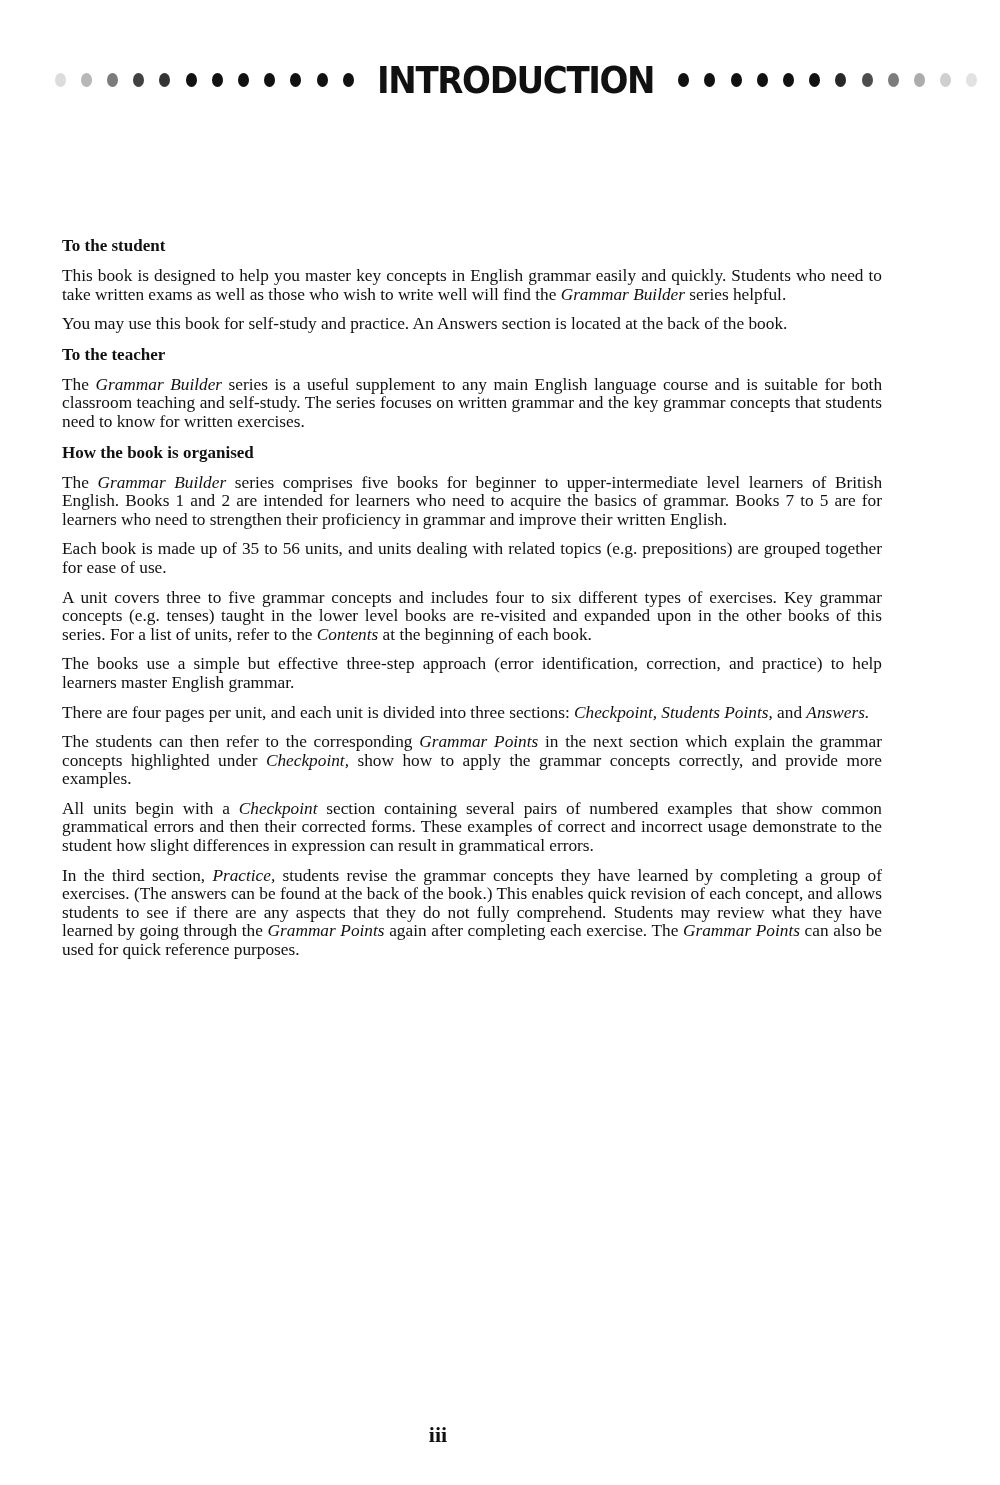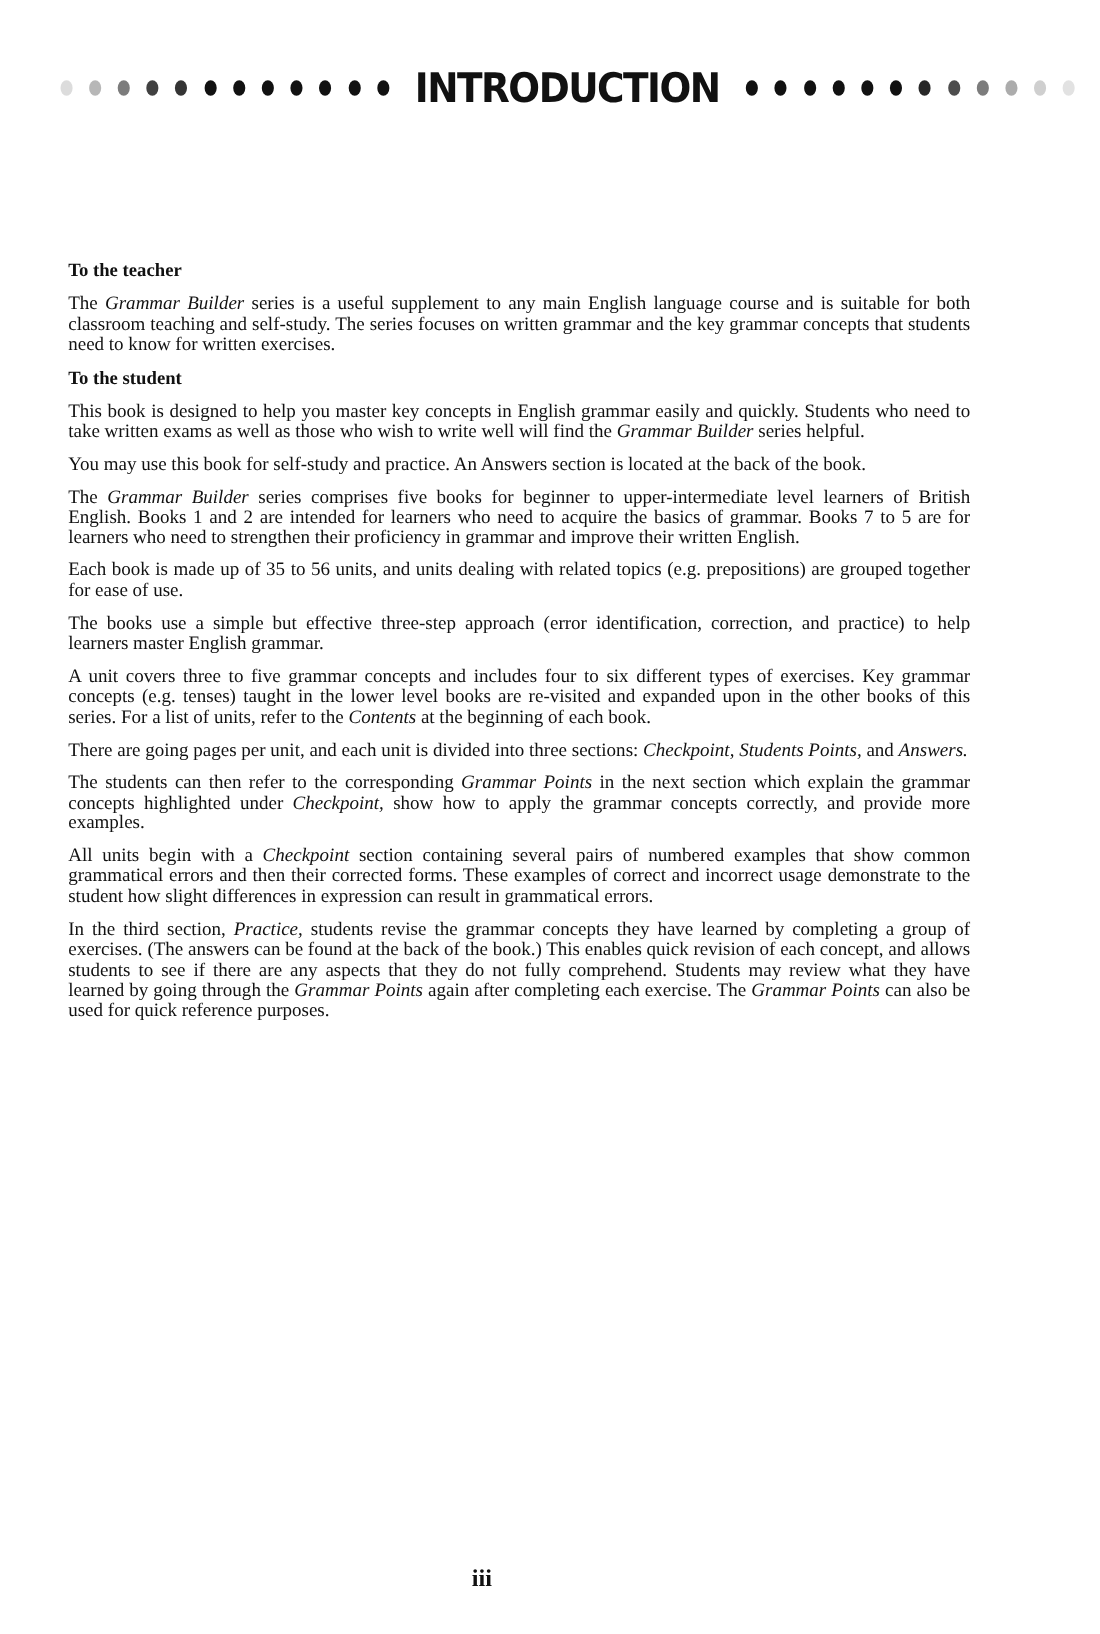--- a/index.html
+++ b/index.html
@@ -77,33 +77,34 @@
       <span class="dot"></span>
       <span class="dot"></span>
       <span class="dot"></span>
       <span class="dot"></span>
       <span class="dot"></span>
     </span>
 </div>
 
 <div class="content" id="content">
     <div>
-      <h2>To the teacher</h2>
-      <p><span>The </span><i>Grammar Builder</i><span> series is a useful supplement to any main English language course and is suitable for both classroom teaching and self-study. The series focuses on written grammar and the key grammar concepts that students need to know for written exercises.</span></p>
-    </div>
-    <div>
       <h2>To the student</h2>
       <p><span>This book is designed to help you master key concepts in English grammar easily and quickly. Students who need to take written exams as well as those who wish to write well will find the </span><i>Grammar Builder</i><span> series helpful.</span></p>
       <p><span>You may use this book for self-study and practice. An Answers section is located at the back of the book.</span></p>
     </div>
     <div>
+      <h2>To the teacher</h2>
+      <p><span>The </span><i>Grammar Builder</i><span> series is a useful supplement to any main English language course and is suitable for both classroom teaching and self-study. The series focuses on written grammar and the key grammar concepts that students need to know for written exercises.</span></p>
+    </div>
+    <div>
+      <h2>How the book is organised</h2>
       <p><span>The </span><i>Grammar Builder</i><span> series comprises five books for beginner to upper-intermediate level learners of British English. Books 1 and 2 are intended for learners who need to acquire the basics of grammar. Books 7 to 5 are for learners who need to strengthen their proficiency in grammar and improve their written English.</span></p>
       <p><span>Each book is made up of 35 to 56 units, and units dealing with related topics (e.g. prepositions) are grouped together for ease of use.</span></p>
+      <p><span>A unit covers three to five grammar concepts and includes four to six different types of exercises. Key grammar concepts (e.g. tenses) taught in the lower level books are re-visited and expanded upon in the other books of this series. For a list of units, refer to the </span><i>Contents</i><span> at the beginning of each book.</span></p>
       <p><span>The books use a simple but effective three-step approach (error identification, correction, and practice) to help learners master English grammar.</span></p>
-      <p><span>A unit covers three to five grammar concepts and includes four to six different types of exercises. Key grammar concepts (e.g. tenses) taught in the lower level books are re-visited and expanded upon in the other books of this series. For a list of units, refer to the </span><i>Contents</i><span> at the beginning of each book.</span></p>
-      <p><span>There are going pages per unit, and each unit is divided into three sections: </span><i>Checkpoint, Students Points,</i><span> and </span><i>Answers.</i></p>
+      <p><span>There are four pages per unit, and each unit is divided into three sections: </span><i>Checkpoint, Students Points,</i><span> and </span><i>Answers.</i></p>
       <p><span>The students can then refer to the corresponding </span><i>Grammar Points</i><span> in the next section which explain the grammar concepts highlighted under </span><i>Checkpoint,</i><span> show how to apply the grammar concepts correctly, and provide more examples.</span></p>
       <p><span>All units begin with a </span><i>Checkpoint</i><span> section containing several pairs of numbered examples that show common grammatical errors and then their corrected forms. These examples of correct and incorrect usage demonstrate to the student how slight differences in expression can result in grammatical errors.</span></p>
       <p><span>In the third section, </span><i>Practice,</i><span> students revise the grammar concepts they have learned by completing a group of exercises. (The answers can be found at the back of the book.) This enables quick revision of each concept, and allows students to see if there are any aspects that they do not fully comprehend. Students may review what they have learned by going through the </span><i>Grammar Points</i><span> again after completing each exercise. The </span><i>Grammar Points</i><span> can also be used for quick reference purposes.</span></p>
     </div>
   </div>
 
 <div class="page-num">iii</div>
 
 </body></html>

